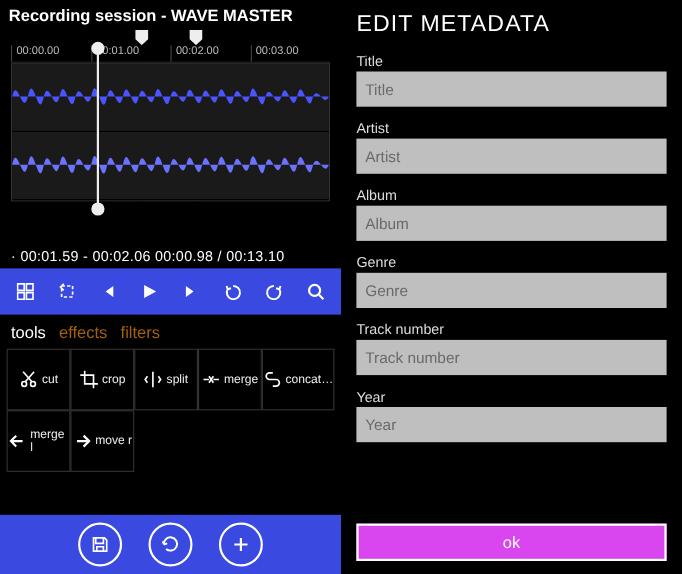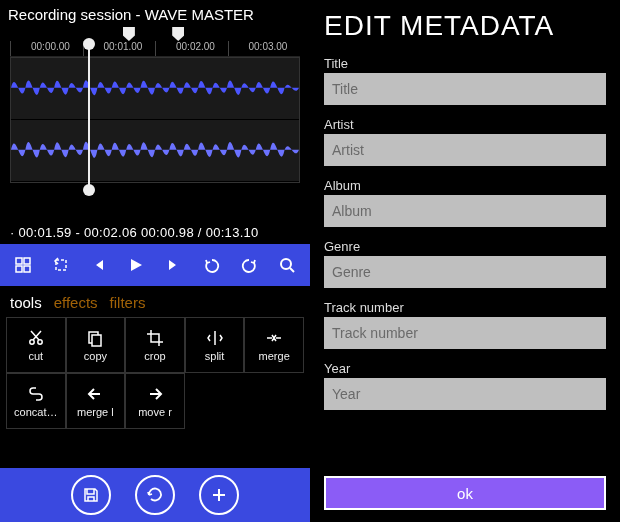--- a/index.html
+++ b/index.html
@@ -16,38 +16,38 @@
     background: #000;
     color: #fff;
     position: relative;
   }
   .pane-left { width: 310px; }
   .pane-right { width: 310px; padding: 10px 14px 0 14px; }
 
   
   .session-title {
     font-size: 15px;
-    font-weight: 400;
+    font-weight: 700;
     padding: 6px 8px 4px 8px;
   }
   .timeline {
     margin: 0 10px;
   }
   .ruler {
     display: flex;
     font-size: 10px;
     color: #bbb;
     position: relative;
     height: 16px;
     border-bottom: 1px solid #222;
   }
   .ruler span {
     flex: 1;
     border-left: 1px solid #444;
-    padding-left: 20px;
+    padding-left: 4px;
   }
   .marker-row {
     position: relative;
     height: 14px;
   }
   .marker {
     position: absolute;
     top: 0;
     width: 12px;
     height: 14px;
@@ -129,21 +129,21 @@
   .toolgrid {
     display: grid;
     grid-template-columns: repeat(5, 1fr);
     grid-auto-rows: 56px;
     padding: 0 6px;
     gap: 0;
   }
   .tool {
     border: 1px solid #333;
     display: flex;
-    flex-direction: column;
+    flex-direction: row;
     align-items: center;
     justify-content: center;
     font-size: 11px;
     color: #eee;
     cursor: pointer;
     gap: 3px;
   }
   .tool svg { fill: #fff; }
 
   .bottom-bar {
@@ -162,21 +162,21 @@
     border-radius: 50%;
     display: flex;
     align-items: center;
     justify-content: center;
     cursor: pointer;
   }
   .circle-btn svg { fill: #fff; }
 
   
   .edit-title {
-    font-size: 28px;
+    font-size: 21px;
     font-weight: 400;
     letter-spacing: 1px;
     margin-bottom: 14px;
   }
   .field-label {
     font-size: 13px;
     color: #ddd;
     margin-bottom: 2px;
   }
   .field-input {
@@ -194,21 +194,21 @@
 
   .dialog-buttons {
     position: absolute;
     left: 14px; right: 14px; bottom: 12px;
     display: flex;
     gap: 12px;
   }
   .dlg-btn {
     flex: 1;
     height: 34px;
-    background: #8b5cf6;
+    background: #d946ef;
     border: 2px solid #fff;
     color: #fff;
     font-size: 15px;
     cursor: pointer;
     font-family: inherit;
   }
 </style>
 </head>
 <body>
 
@@ -302,27 +302,20 @@
     <div class="tool">
         <svg width="18" height="18" viewBox="0 0 18 18">
           <circle cx="5" cy="13" r="2.2" fill="none" stroke="#fff" stroke-width="1.5"></circle>
           <circle cx="13" cy="13" r="2.2" fill="none" stroke="#fff" stroke-width="1.5"></circle>
           <path d="M6 11L14 2M12 11L4 2" stroke="#fff" stroke-width="1.5"></path>
         </svg>
         <span>cut</span>
       </div>
     <div class="tool">
         <svg width="18" height="18" viewBox="0 0 18 18">
-          <rect x="3" y="3" width="9" height="11" fill="none" stroke="#fff" stroke-width="1.5"></rect>
-          <rect x="6" y="6" width="9" height="11" fill="#000" stroke="#fff" stroke-width="1.5"></rect>
-        </svg>
-        <span>copy</span>
-      </div>
-    <div class="tool">
-        <svg width="18" height="18" viewBox="0 0 18 18">
           <path d="M5 1v12h12M1 5h12v12" fill="none" stroke="#fff" stroke-width="1.5"></path>
         </svg>
         <span>crop</span>
       </div>
     <div class="tool">
         <svg width="18" height="18" viewBox="0 0 18 18">
           <path d="M9 2v14M4 6l-2 3 2 3M14 6l2 3-2 3" fill="none" stroke="#fff" stroke-width="1.5"></path>
         </svg>
         <span>split</span>
       </div>

